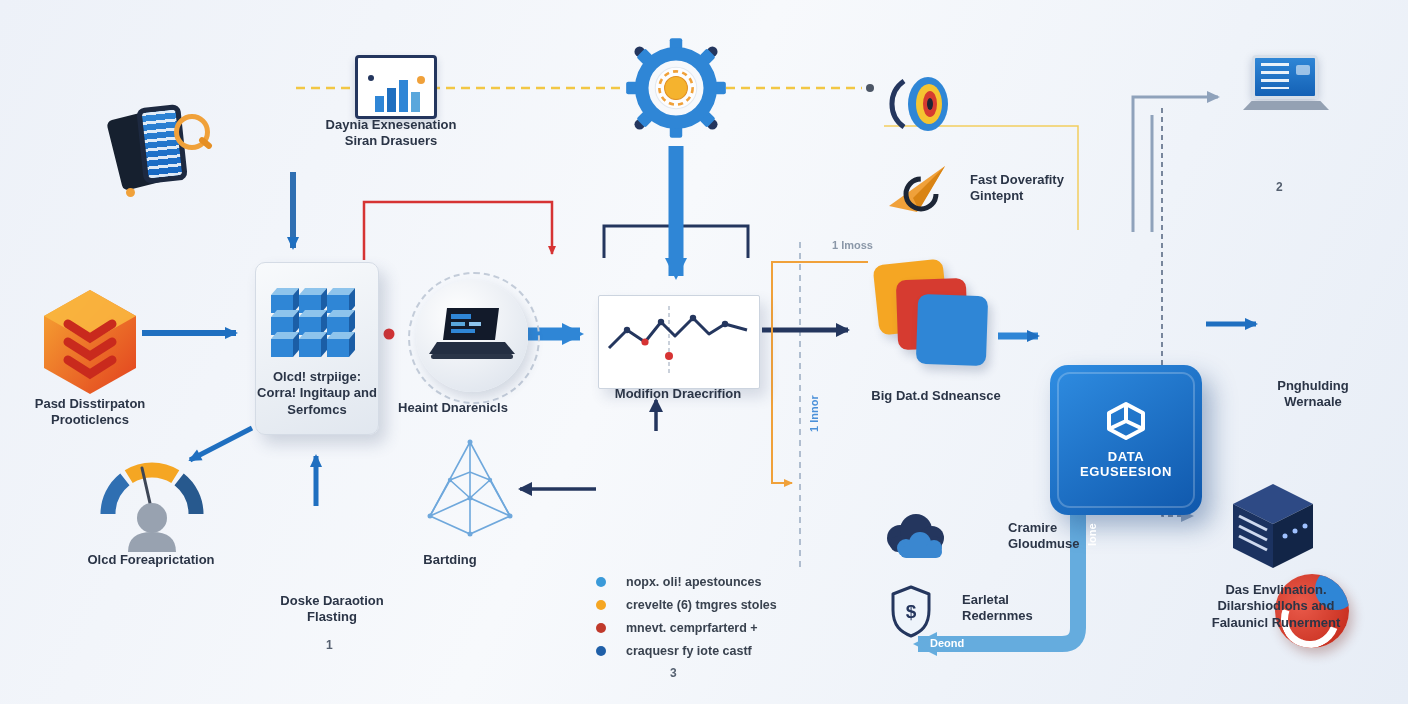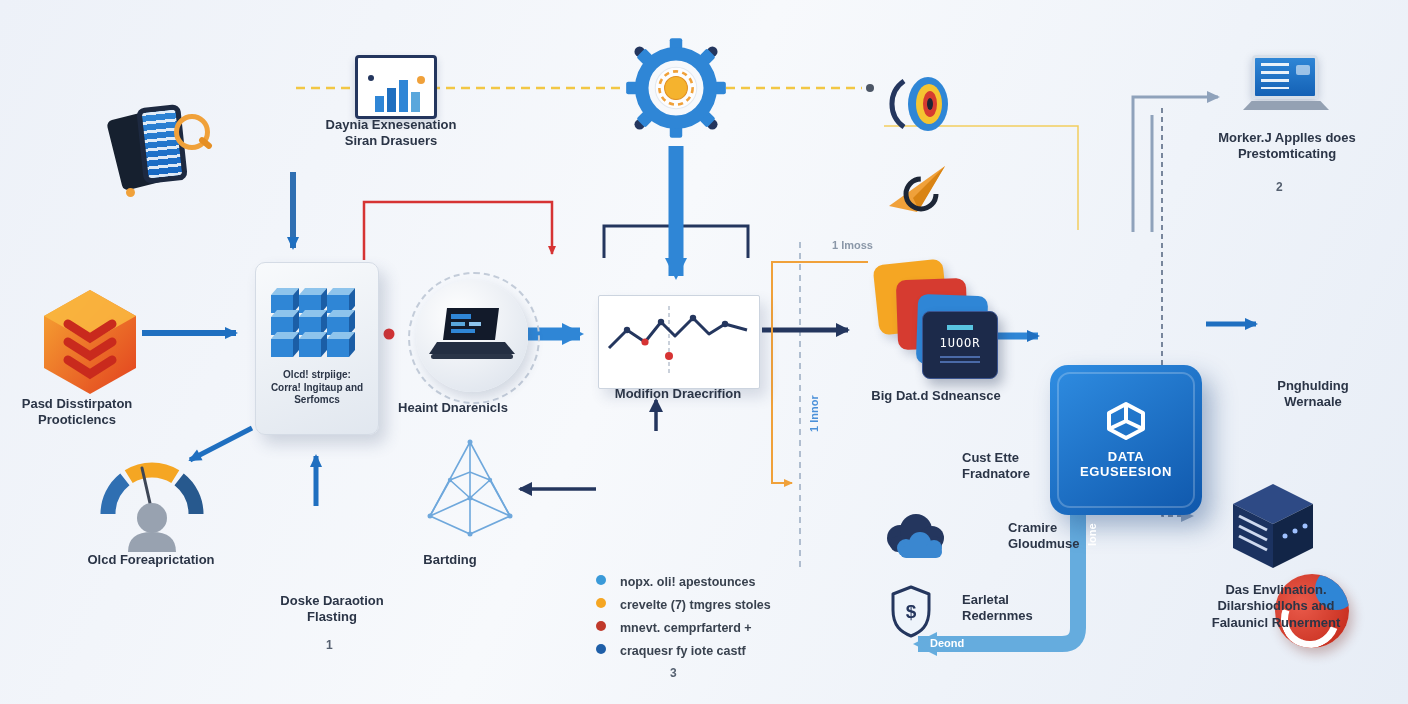--- a/index.html
+++ b/index.html
@@ -25,21 +25,21 @@
 
   
   .frame{width:76px;height:58px;background:#fff;border:3px solid #24365e;border-radius:4px;box-shadow:0 4px 8px rgba(30,50,90,.18);display:flex;align-items:flex-end;justify-content:center;}
 
   
   .hexwrap{width:104px;height:110px;}
 
   
   .cubebox{width:124px;height:173px;background:linear-gradient(160deg,#f8fafc,#e1e7ef);border:1px solid #d4dbe5;border-radius:10px;
            box-shadow:7px 9px 16px rgba(50,70,110,.20);display:flex;flex-direction:column;align-items:center;padding-top:10px;box-sizing:border-box;}
-  .cubebox .lbl{font-size:10px;margin-top:4px;}
+  .cubebox .lbl{font-size:13px;margin-top:4px;}
 
   
   .lapcircle{position:relative;width:132px;height:132px;}
   .lapring{position:absolute;left:0;top:0;width:128px;height:128px;border:2px dashed #c3ccd9;border-radius:50%;}
   .lapdisc{position:absolute;left:8px;top:8px;width:112px;height:112px;border-radius:50%;background:radial-gradient(circle at 38% 32%,#ffffff,#d9e0ea);box-shadow:4px 6px 12px rgba(50,70,110,.18);display:flex;align-items:center;justify-content:center;}
 
   
   .modelcard{width:160px;height:92px;background:#fff;border:1px solid #ccd4df;box-shadow:6px 8px 14px rgba(50,70,110,.16);border-radius:2px;}
 
   
@@ -55,21 +55,21 @@
   .databox::before{content:"";position:absolute;inset:7px;border-radius:13px;border:2px solid rgba(255,255,255,.22);}
   .datatitle{color:#fff;font-weight:700;font-size:13px;letter-spacing:.6px;text-align:center;white-space:pre-line;}
 
   
   .globe{position:relative;width:74px;height:74px;border-radius:50%;overflow:hidden;background:radial-gradient(circle at 35% 40%,#ea5b4b,#bf2414);box-shadow:4px 6px 12px rgba(120,40,30,.3);}
   .globe-blue{position:absolute;right:-8px;top:-6px;width:42px;height:42px;background:#2f86d6;border-radius:50%;}
   .globe-swirl{position:absolute;left:6px;top:16px;width:44px;height:44px;border:7px solid rgba(0,0,0,0);border-left-color:#fff;border-bottom-color:#fff;border-radius:50%;transform:rotate(-25deg);}
 
   
   .legend{display:flex;flex-direction:column;gap:9px;}
-  .lrow{display:flex;align-items:flex-start;gap:14px;}
+  .lrow{display:flex;align-items:center;gap:20px;}
   .ldot{width:10px;height:10px;border-radius:50%;flex:0 0 auto;}
   .ltext{font-size:12.5px;font-weight:600;color:#39424f;}
 
   
   .laptr{position:relative;width:86px;height:60px;}
   .laptr .scr{position:absolute;left:9px;top:0;width:66px;height:44px;background:linear-gradient(#2f86d6,#1461b5);border:3px solid #d7dfe9;border-radius:4px;box-sizing:border-box;box-shadow:0 3px 8px rgba(40,60,100,.25);}
   .laptr .scr::before{content:"";position:absolute;left:6px;top:5px;width:28px;height:26px;background:repeating-linear-gradient(180deg,rgba(255,255,255,.9) 0 3px,rgba(255,255,255,0) 3px 8px);}
   .laptr .scr::after{content:"";position:absolute;right:5px;top:7px;width:14px;height:10px;background:rgba(255,255,255,.55);border-radius:2px;}
   .laptr .base{position:absolute;left:0;top:46px;width:86px;height:9px;background:#94a1b3;clip-path:polygon(10% 0,90% 0,100% 100%,0 100%);}
 </style>
@@ -189,49 +189,49 @@
     </svg>
   </div>
 
   <div class="node" style="left:885px;top:160px">
     <svg width="66" height="58" viewBox="0 0 66 58">
       <polygon points="4,46 60,6 32,52" fill="#f0a13a"></polygon>
       <polygon points="28,38 60,6 34,50" fill="#d98414"></polygon>
       <circle cx="36" cy="34" r="15" stroke="#1d2636" stroke-width="5" fill="none" stroke-dasharray="70 25"></circle>
     </svg>
   </div>
+  <div class="node lbl left" style="left:970px;top:172px;width:150px">Fast Doverafity
+Gintepnt</div>
 
   <div class="node" style="left:1243px;top:55px">
     <div class="laptr">
       <div class="scr"></div>
       <div class="base"></div>
     </div>
   </div>
-  <div class="node lbl" style="left:1196px;top:130px;width:182px">Morker.J Applles does
-Prestomticating</div>
   <div class="num" style="left:1276px;top:180px">2</div>
 
   <div class="node hexwrap" style="left:38px;top:286px">
     <svg width="104" height="110" viewBox="0 0 104 110">
       <defs>
           <linearGradient id="hexg" x1="0" y1="0" x2="1" y2="1">
             <stop offset="0" stop-color="#f7a833"></stop>
             <stop offset="1" stop-color="#e2401f"></stop>
           </linearGradient>
         </defs>
       <polygon points="52,4 98,30 98,82 52,108 6,82 6,30" fill="url(#hexg)"></polygon>
       <polygon points="52,4 98,30 52,56 6,30" fill="#f9b63f" opacity="0.9"></polygon>
       <g stroke="#c92a1d" stroke-width="9" fill="none" stroke-linecap="round">
         <path d="M30,38 L52,52 L74,38"></path>
           <path d="M30,56 L52,70 L74,56"></path>
           <path d="M30,74 L52,88 L74,74"></path>
       </g>
     </svg>
   </div>
-  <div class="node lbl" style="left:2px;top:396px;width:150px">Pasd Disstirpaton
+  <div class="node lbl" style="left:15px;top:396px;width:150px">Pasd Disstirpaton
 Prooticlencs</div>
 
   <div class="node cubebox" style="left:255px;top:262px">
     <svg width="112" height="92" viewBox="0 0 112 92">
       <g transform="translate(10,22)">
           <polygon points="0,0 22,0 28,-7 6,-7" fill="#8ec4ec"></polygon>
           <polygon points="22,0 28,-7 28,11 22,18" fill="#1b5ea6"></polygon>
           <rect width="22" height="18" fill="#2f86d6"></rect>
         </g>
       <g transform="translate(38,22)">
@@ -306,25 +306,20 @@
         <circle cx="126" cy="28" r="3.2" fill="#24365e"></circle>
       <circle cx="46" cy="46" r="3.6" fill="#d63333"></circle>
         <circle cx="70" cy="60" r="4" fill="#d63333"></circle>
     </svg>
   </div>
   <div class="node lbl" style="left:583px;top:386px;width:190px">Modifion Draecrifion</div>
 
   <div class="node sq" style="left:876px;top:262px;background:#f5a623;transform:rotate(-6deg)"></div>
   <div class="node sq" style="left:897px;top:279px;background:#d63b30;transform:rotate(-2deg)"></div>
   <div class="node sq" style="left:917px;top:295px;background:#2f86d6;transform:rotate(2deg)"></div>
-  <div class="node badge" style="left:922px;top:311px">
-    <div class="badge-bar"></div>
-    <span>1UOOR</span>
-    <div class="badge-lines"></div>
-  </div>
   <div class="node lbl" style="left:852px;top:388px;width:168px">Big Dat.d Sdneansce</div>
 
   <div class="node databox" style="left:1050px;top:233px">
     <svg width="44" height="40" viewBox="0 0 44 40">
       <g fill="none" stroke="#ffffff" stroke-width="4" stroke-linejoin="round">
         <path d="M22,3 L39,12 L39,28 L22,37 L5,28 L5,12 Z"></path>
         <path d="M22,3 L22,20 L39,28 M22,20 L5,28"></path>
       </g>
     </svg>
     <div class="datatitle">DATA
@@ -374,35 +369,33 @@
   </div>
   <div class="node lbl" style="left:395px;top:552px;width:110px">Bartding</div>
 
   <div class="node legend" style="left:596px;top:575px">
     <div class="lrow">
       <span class="ldot" style="background: rgb(58, 154, 217);"></span>
       <span class="ltext">nopx. oli! apestounces</span>
     </div>
     <div class="lrow">
       <span class="ldot" style="background: rgb(245, 166, 35);"></span>
-      <span class="ltext">crevelte (7) tmgres stoles</span>
+      <span class="ltext">crevelte (6) tmgres stoles</span>
     </div>
     <div class="lrow">
       <span class="ldot" style="background: rgb(192, 57, 43);"></span>
       <span class="ltext">mnevt. cemprfarterd +</span>
     </div>
     <div class="lrow">
       <span class="ldot" style="background: rgb(31, 95, 168);"></span>
       <span class="ltext">craquesr fy iote castf</span>
     </div>
   </div>
   <div class="num" style="left:670px;top:666px">3</div>
 
-  <div class="node lbl left" style="left:962px;top:450px;width:130px">Cust Ette
-Fradnatore</div>
 
   <div class="node" style="left:878px;top:512px">
     <svg width="76" height="52" viewBox="0 0 76 52">
       <g fill="#24365e">
           <circle cx="22" cy="26" r="13"></circle>
           <circle cx="38" cy="18" r="16"></circle>
           <circle cx="54" cy="26" r="12"></circle>
           <rect x="12" y="24" width="52" height="16" rx="8"></rect>
         </g>
       <g fill="#3a87d0">

